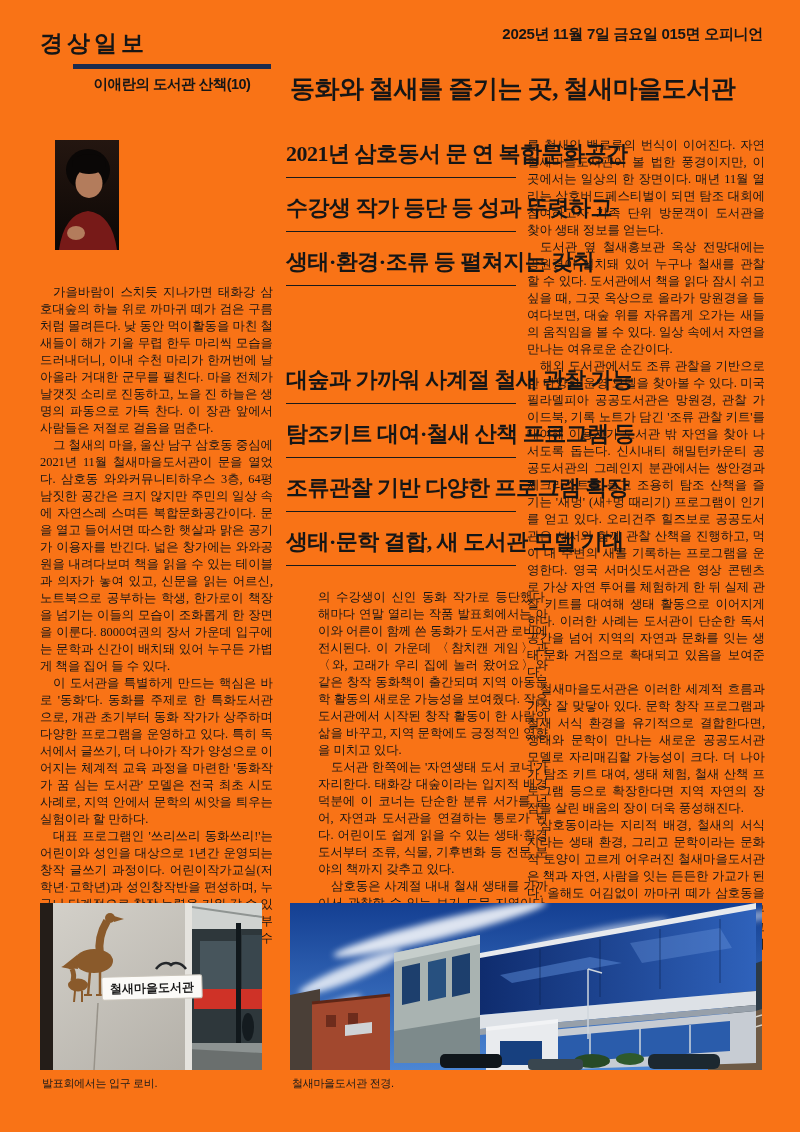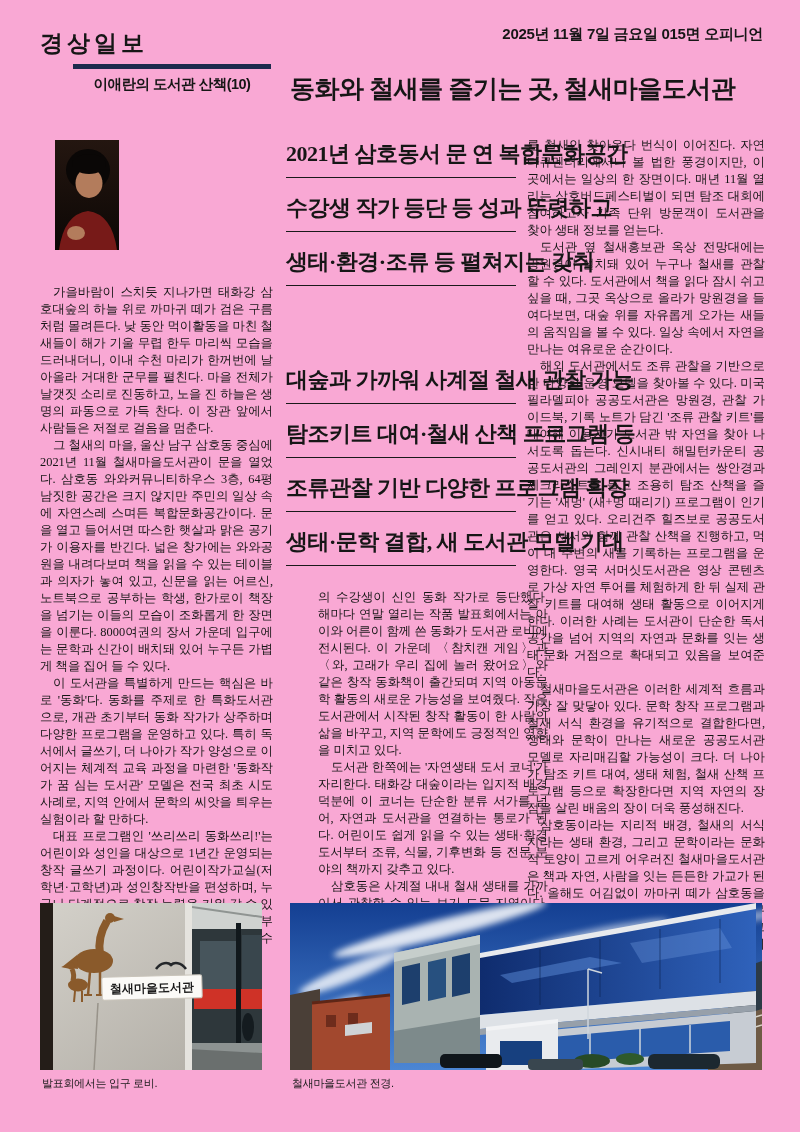--- a/index.html
+++ b/index.html
@@ -1,16 +1,16 @@
 <!DOCTYPE html>
 <html><head>
 <meta charset="utf-8">
 <style>
   html,body{margin:0;padding:0;background:#e9e9e9;}
-  .page{position:relative;width:800px;height:1132px;background:#f9a8d4;margin:0 auto;overflow:hidden;
+  .page{position:relative;width:800px;height:1132px;background:#f97316;margin:0 auto;overflow:hidden;
         font-family:"Liberation Serif","DejaVu Serif",serif;color:#161616;}
   .abs{position:absolute;}
   .masthead{left:40px;top:28px;font-size:23px;font-weight:900;letter-spacing:4px;}
   .dateline{right:37px;top:25px;font-size:15px;font-weight:700;font-family:Liberation Sans, sans-serif;letter-spacing:-0.3px;}
   .series-bar{left:73px;top:64px;width:198px;height:5px;background:#1c2b4d;}
   .series-title{left:73px;top:75px;width:198px;text-align:center;font-size:14.5px;font-weight:700;
                 font-family:"Liberation Sans","DejaVu Sans",sans-serif;letter-spacing:-0.5px;}
   .headline{left:290px;top:72px;font-size:25px;font-weight:800;letter-spacing:-0.5px;white-space:nowrap;}
   .author-photo{left:55px;top:140px;width:64px;height:110px;}
   .author-block{left:130px;top:214px;font-family:"Liberation Sans","DejaVu Sans",sans-serif;}
@@ -70,21 +70,21 @@
       <div class="para">그 철새의 마을, 울산 남구 삼호동 중심에 2021년 11월 철새마을도서관이 문을 열었다. 삼호동 와와커뮤니티하우스 3층, 64평 남짓한 공간은 크지 않지만 주민의 일상 속에 자연스레 스며든 복합문화공간이다. 문을 열고 들어서면 따스한 햇살과 맑은 공기가 이용자를 반긴다. 넓은 창가에는 와와공원을 내려다보며 책을 읽을 수 있는 테이블과 의자가 놓여 있고, 신문을 읽는 어르신, 노트북으로 공부하는 학생, 한가로이 책장을 넘기는 이들의 모습이 조화롭게 한 장면을 이룬다. 8000여권의 장서 가운데 입구에는 문학과 신간이 배치돼 있어 누구든 가볍게 책을 집어 들 수 있다.</div>
       <div class="para">이 도서관을 특별하게 만드는 핵심은 바로 '동화'다. 동화를 주제로 한 특화도서관으로, 개관 초기부터 동화 작가가 상주하며 다양한 프로그램을 운영하고 있다. 특히 독서에서 글쓰기, 더 나아가 작가 양성으로 이어지는 체계적 교육 과정을 마련한 '동화작가 꿈 심는 도서관' 모델은 전국 최초 시도 사례로, 지역 안에서 문학의 씨앗을 틔우는 실험이라 할 만하다.</div>
       <div class="para">대표 프로그램인 '쓰리쓰리 동화쓰리!'는 어린이와 성인을 대상으로 1년간 운영되는 창작 글쓰기 과정이다. 어린이작가교실(저학년·고학년)과 성인창작반을 편성하며, 누구나 단계적으로 창작 능력을 키워 갈 수 있도록 돕는다. 그 성과도 뚜렷하다. 2022년부터 2024년까지 전국 공모전에서 53명의 수상자가 배출됐고, 4명</div>
     </div>
   <div class="abs col" style="left:286px;top:589px;width:230px;margin-left:32px;">
       <div class="para cont">의 수강생이 신인 동화 작가로 등단했다. 해마다 연말 열리는 작품 발표회에서는 아이와 어른이 함께 쓴 동화가 도서관 로비에 전시된다. 이 가운데 〈참치캔 게임〉과 〈와, 고래가 우리 집에 놀러 왔어요〉와 같은 창작 동화책이 출간되며 지역 아동문학 활동의 새로운 가능성을 보여줬다. 작은 도서관에서 시작된 창작 활동이 한 사람의 삶을 바꾸고, 지역 문학에도 긍정적인 영향을 미치고 있다.</div>
       <div class="para">도서관 한쪽에는 '자연생태 도서 코너'가 자리한다. 태화강 대숲이라는 입지적 배경 덕분에 이 코너는 단순한 분류 서가를 넘어, 자연과 도서관을 연결하는 통로가 된다. 어린이도 쉽게 읽을 수 있는 생태·환경 도서부터 조류, 식물, 기후변화 등 전문 분야의 책까지 갖추고 있다.</div>
       <div class="para">삼호동은 사계절 내내 철새 생태를 가까이서 관찰할 수 있는 보기 드문 지역이다. 10월부터 3월까지는 겨울 철새 떼까마귀가, 4월부터는 여</div>
     </div>
   <div class="abs col" style="left:527px;top:137px;width:238px;">
-      <div class="para cont">름 철새인 찾아온다 번식이 이어진다. 자연 다큐멘터리에서나 볼 법한 풍경이지만, 이곳에서는 일상의 한 장면이다. 매년 11월 열리는 삼호버드페스티벌이 되면 탐조 대회에 참여하고자 가족 단위 방문객이 도서관을 찾아 생태 정보를 얻는다.</div>
+      <div class="para cont">름 철새인 백로류의 번식이 이어진다. 자연 철새마을도서관이 볼 법한 풍경이지만, 이곳에서는 일상의 한 장면이다. 매년 11월 열리는 삼호버드페스티벌이 되면 탐조 대회에 참여하고자 가족 단위 방문객이 도서관을 찾아 생태 정보를 얻는다.</div>
       <div class="para">도서관 옆 철새홍보관 옥상 전망대에는 망원경이 설치돼 있어 누구나 철새를 관찰할 수 있다. 도서관에서 책을 읽다 잠시 쉬고 싶을 때, 그곳 옥상으로 올라가 망원경을 들여다보면, 대숲 위를 자유롭게 오가는 새들의 움직임을 볼 수 있다. 일상 속에서 자연을 만나는 여유로운 순간이다.</div>
       <div class="para">해외 도서관에서도 조류 관찰을 기반으로 한 다양한 운영 모델을 찾아볼 수 있다. 미국 필라델피아 공공도서관은 망원경, 관찰 가이드북, 기록 노트가 담긴 '조류 관찰 키트'를 대여해 이용자가 도서관 밖 자연을 찾아 나서도록 돕는다. 신시내티 해밀턴카운티 공공도서관의 그레인지 분관에서는 쌍안경과 체크리스트를 들고 조용히 탐조 산책을 즐기는 '새멍' (새+멍 때리기) 프로그램이 인기를 얻고 있다. 오리건주 힐즈보로 공공도서관은 사서와 함께 관찰 산책을 진행하고, 먹이 대 주변의 새를 기록하는 프로그램을 운영한다. 영국 서머싯도서관은 영상 콘텐츠로 가상 자연 투어를 체험하게 한 뒤 실제 관찰 키트를 대여해 생태 활동으로 이어지게 한다. 이러한 사례는 도서관이 단순한 독서 공간을 넘어 지역의 자연과 문화를 잇는 생태·문화 거점으로 확대되고 있음을 보여준다.</div>
       <div class="para">철새마을도서관은 이러한 세계적 흐름과 가장 잘 맞닿아 있다. 문학 창작 프로그램과 철새 서식 환경을 유기적으로 결합한다면, 생태와 문학이 만나는 새로운 공공도서관 모델로 자리매김할 가능성이 크다. 더 나아가 탐조 키트 대여, 생태 체험, 철새 산책 프로그램 등으로 확장한다면 지역 자연의 장점을 살린 배움의 장이 더욱 풍성해진다.</div>
       <div class="para">삼호동이라는 지리적 배경, 철새의 서식지라는 생태 환경, 그리고 문학이라는 문화적 토양이 고르게 어우러진 철새마을도서관은 책과 자연, 사람을 잇는 든든한 가교가 된다. 올해도 어김없이 까마귀 떼가 삼호동을 찾아온다. 하늘에서 펼쳐지는 그들의 군무를 바라보고, 도서관에서 책을 읽는 일은 그 자체로 한 편의 여행이자 오래 남을 기억이 될 것이다.</div>
     </div>
 
   <div class="abs" style="left:40px;top:903px;width:222px;height:167px;">
     <svg width="222" height="167" viewBox="0 0 222 167">
       <defs>
         <linearGradient id="wallg" x1="0" y1="0" x2="1" y2="1">

